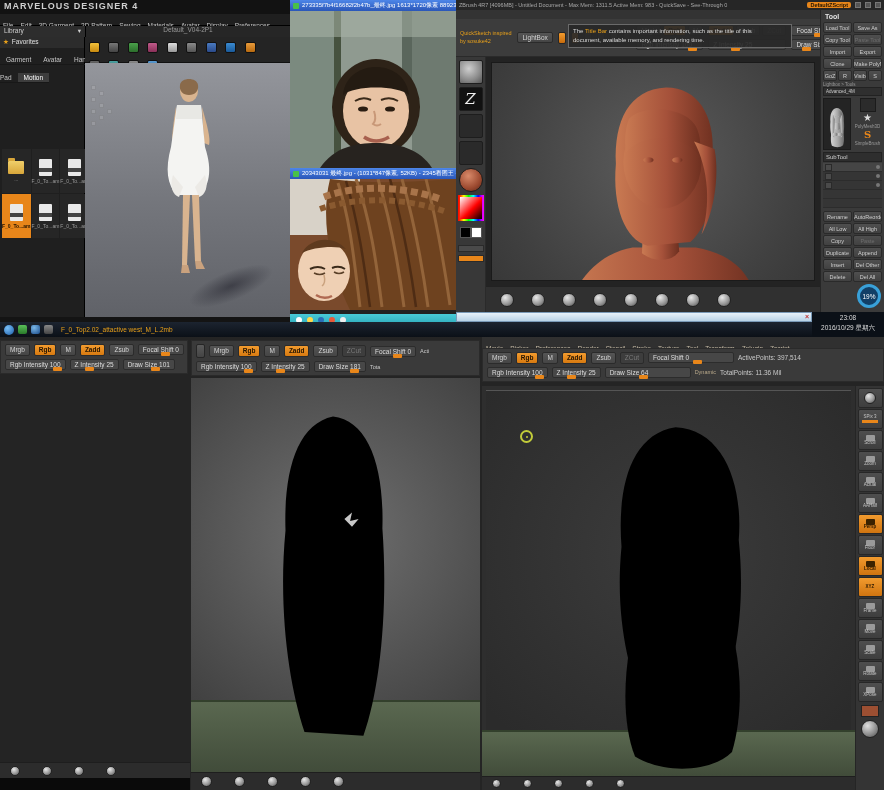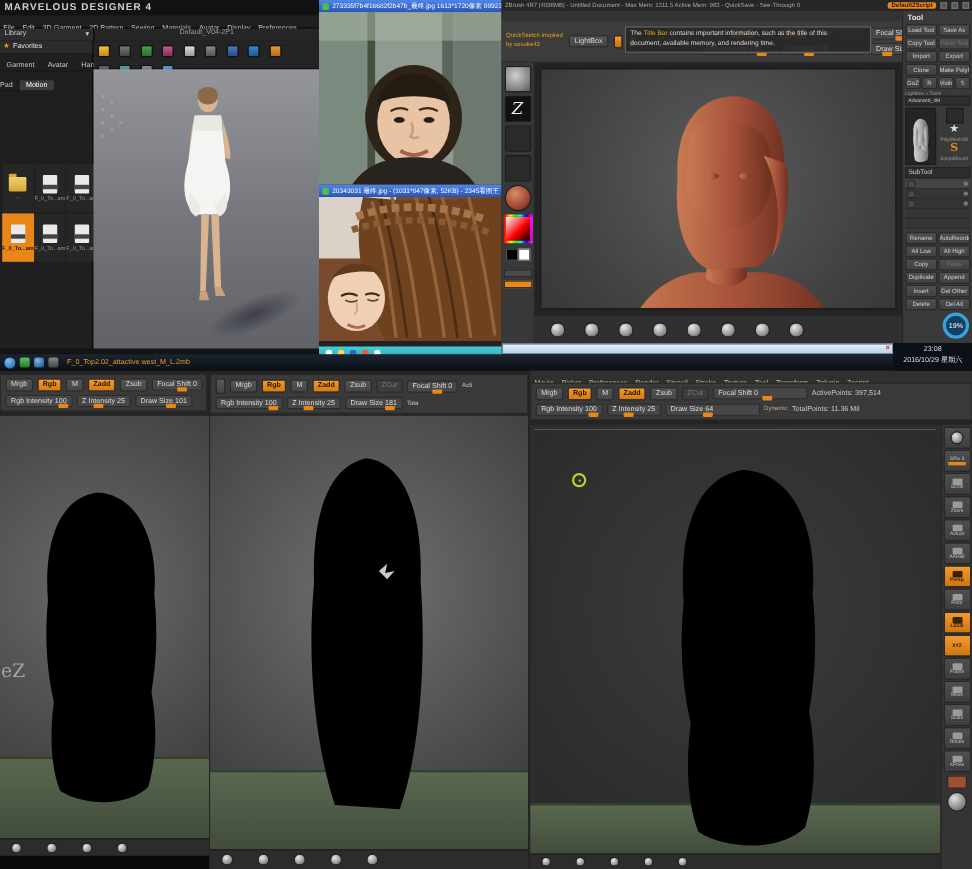--- a/index.html
+++ b/index.html
@@ -562,31 +562,20 @@
     </div>
     <div class="row">
       <span class="zslider"><span>Rgb Intensity 100</span><span class="nub" style="left:80%"></span></span>
       <span class="zslider"><span>Z Intensity 25</span><span class="nub" style="left:30%"></span></span>
       <span class="zslider" style="min-width:86px"><span>Draw Size 64</span><span class="nub" style="left:40%"></span></span>
       <span class="tinytxt" style="font-size:5.5px;color:#b8a88a">Dynamic</span>
       <span class="tinytxt">TotalPoints: 11.36 Mil</span>
     </div>
   </div>
 
-  <div class="abs" id="canvL">
-    <div class="floor" style="bottom:0;height:74px"></div>
-    <svg width="158" height="322" viewBox="0 0 170 330" style="position:absolute;left:12px;top:38px">
-      <g>
-          <g class="greyset">
-            <use href="#bustFront"></use>
-          </g>
-        </g>
-    </svg>
-    <div class="abs" id="wmark">eZ</div>
-  </div>
   <div class="thumbstrip" style="left:0;top:425px;width:190px;height:16px">
     <span class="sphere" style="width:10px;height:10px"></span>
     <span class="sphere" style="width:10px;height:10px"></span>
     <span class="sphere" style="width:10px;height:10px"></span>
     <span class="sphere" style="width:10px;height:10px"></span>
   </div>
   <div class="abs" style="left:0;top:441px;width:190px;height:12px;background:#0a0a0a"></div>
 
   <div class="abs" id="canvM">
     <div class="floor" style="bottom:0;height:72px"></div>

